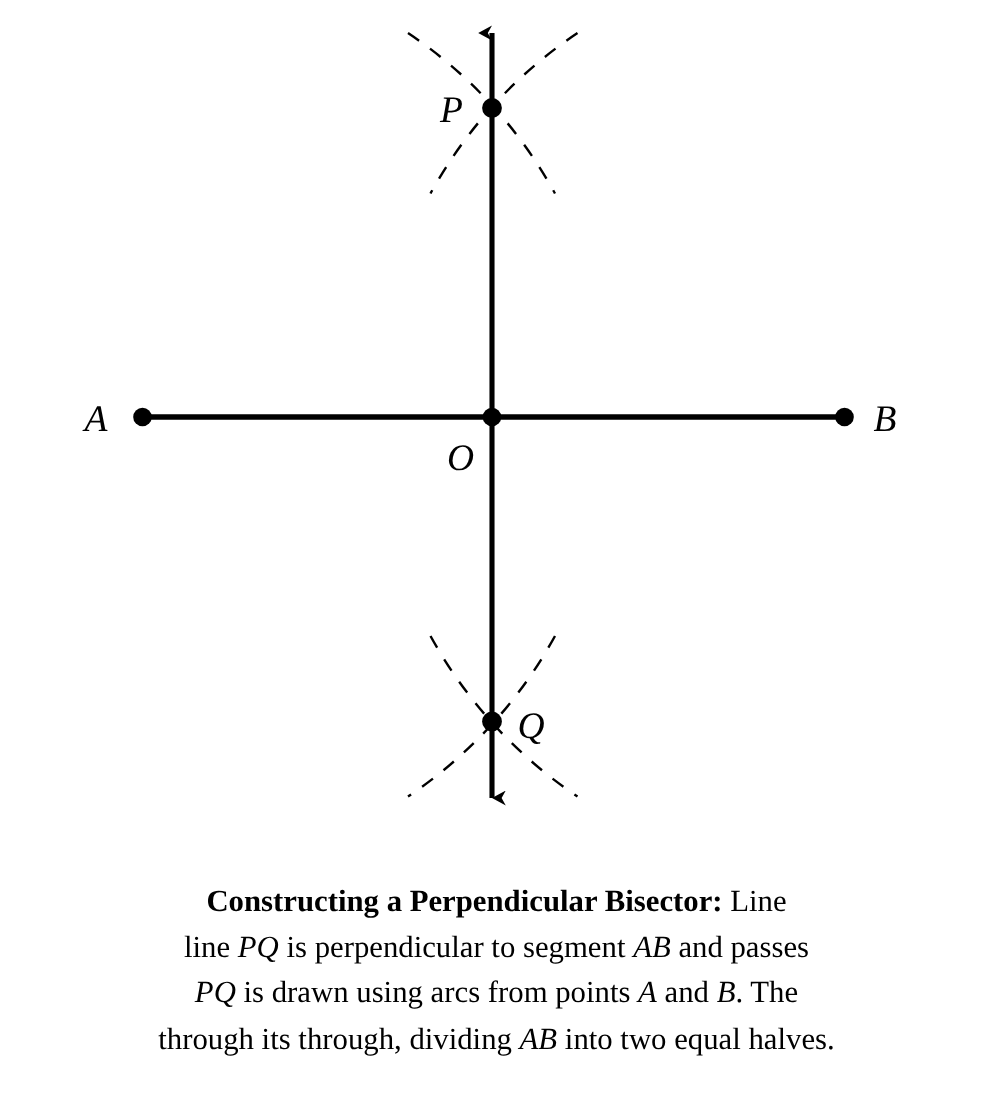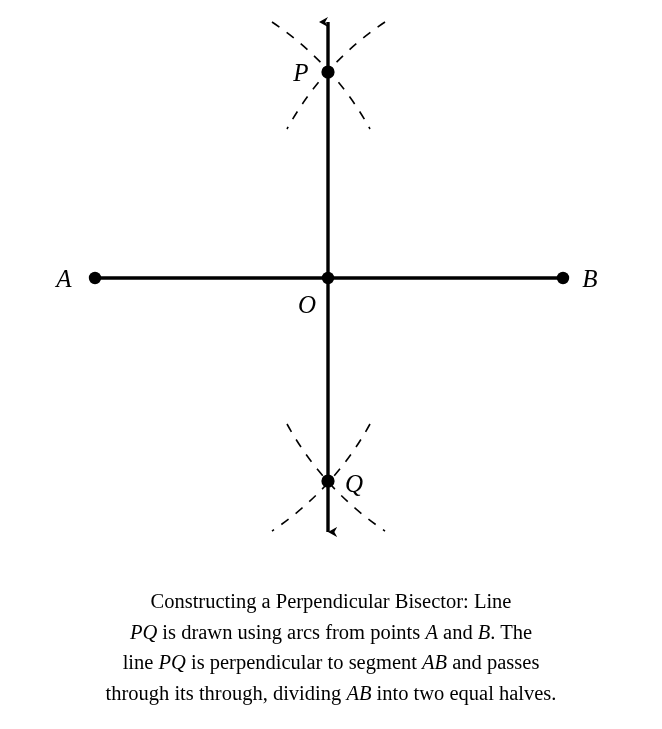--- a/index.html
+++ b/index.html
@@ -41,21 +41,21 @@
     top: 586px;
     width: 662px;
     text-align: center;
     font-family: "Liberation Serif", "DejaVu Serif", serif;
     font-size: 20.5px;
     line-height: 30.5px;
     color: #000000;
   }
 
   #caption .lead {
-    font-weight: normal;
+    font-weight: bold;
   }
 
   #caption .mv {
     font-style: italic;
   }
 
   .cap-line {
     white-space: nowrap;
   }
 </style>
@@ -100,31 +100,31 @@
     <text class="pt-label" x="354" y="492" text-anchor="middle">Q</text>
   </svg>
 </div>
 
 <div id="caption">
   <div class="cap-line">
     <span class="lead">Constructing a Perpendicular Bisector:</span>
     <span>Line</span>
   </div>
   <div class="cap-line">
+    <span>line</span>
+    <span class="mv">PQ</span>
+    <span>is perpendicular to segment</span>
+    <span class="mv">AB</span>
+    <span>and passes</span>
+  </div>
+  <div class="cap-line">
     <span class="mv">PQ</span>
     <span>is drawn using arcs from points</span>
     <span class="mv">A</span>
     <span>and</span>
     <span class="mv">B</span><span>. The</span>
-  </div>
-  <div class="cap-line">
-    <span>line</span>
-    <span class="mv">PQ</span>
-    <span>is perpendicular to segment</span>
-    <span class="mv">AB</span>
-    <span>and passes</span>
   </div>
   <div class="cap-line">
     <span>through its through, dividing</span>
     <span class="mv">AB</span>
     <span>into two equal halves.</span>
   </div>
 </div>
 
 </body></html>

